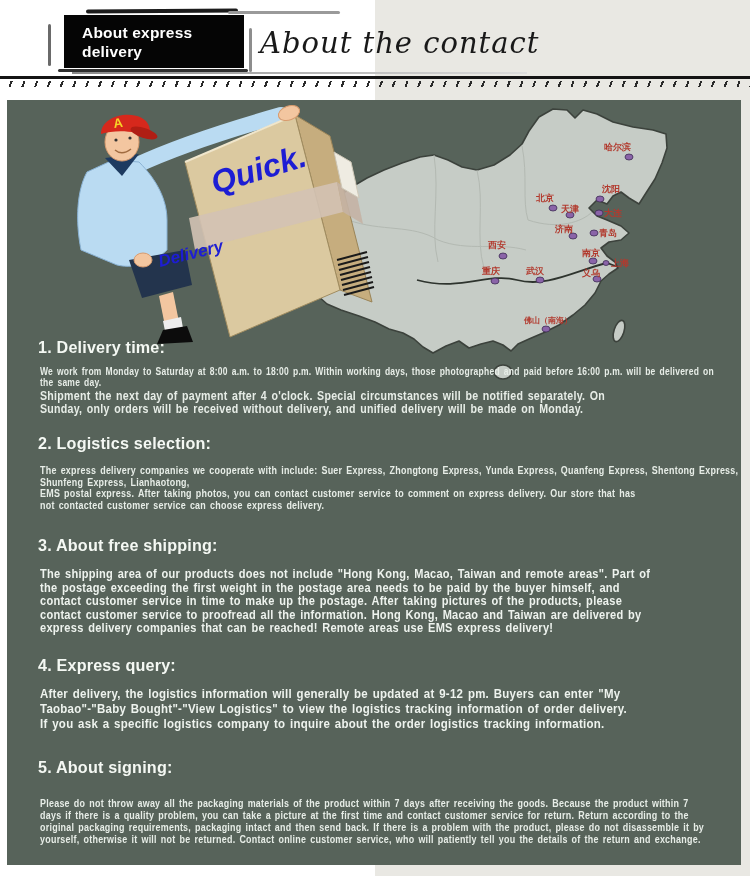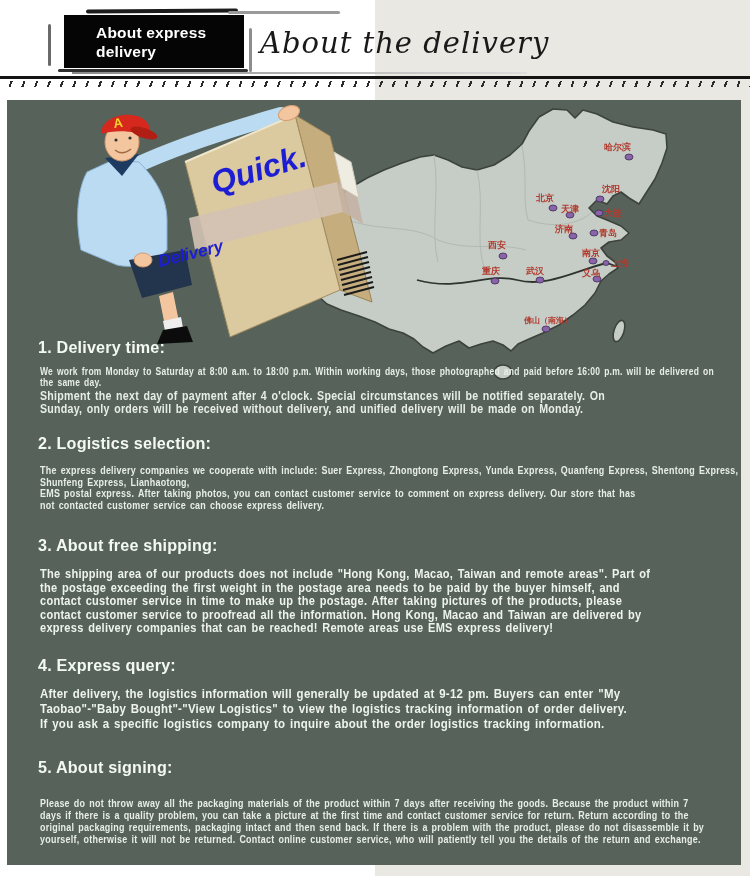--- a/index.html
+++ b/index.html
@@ -12,21 +12,21 @@
   
   .deco1{left:86px;top:9px;width:152px;height:4px;background:#1c1c1c;border-radius:2px;transform:rotate(-.4deg);}
   .deco1b{left:228px;top:11px;width:112px;height:3px;background:#9a9a9a;border-radius:2px;}
   .deco2{left:48px;top:24px;width:3px;height:42px;background:#6a6a6a;border-radius:2px;}
   .deco3{left:249px;top:28px;width:3px;height:44px;background:#8d8d8d;border-radius:2px;}
   .deco4{left:58px;top:69px;width:190px;height:3px;background:#2f2f2f;border-radius:2px;}
   .deco5{left:72px;top:72px;width:455px;height:2px;background:linear-gradient(90deg,#8a8a8a,#dddddd);}
 
   .badge{left:64px;top:15px;width:180px;height:53px;background:#050505;color:#ffffff;
          font-weight:bold;font-size:15.5px;line-height:19px;box-sizing:border-box;
-         padding:8px 0 0 32px;letter-spacing:.2px;}
+         padding:8px 0 0 18px;letter-spacing:.2px;}
   .page-title{left:260px;top:26px;font-family:"DejaVu Serif",serif;font-style:italic;
               font-size:29px;color:#191919;letter-spacing:1px;white-space:nowrap;}
   .rule-solid{left:0;top:76px;width:750px;height:3px;background:#141414;}
   .rule-ticks{left:0;top:81px;width:750px;height:6px;
               background:repeating-linear-gradient(110deg,transparent 0 10px,#2a2a2a 10px 12px);}
 
   
   .panel{left:7px;top:100px;width:734px;height:765px;background:#57635a;overflow:hidden;}
   .panel > *{position:absolute;}
 
@@ -60,21 +60,21 @@
 <div class="abs deco1b"></div>
 <div class="abs deco2"></div>
 <div class="abs deco3"></div>
 <div class="abs deco4"></div>
 <div class="abs deco5"></div>
 
 <div class="abs badge">
   <div>About express</div>
   <div>delivery</div>
 </div>
-<div class="abs page-title">About the delivery</div>
+<div class="abs page-title">About the contact</div>
 <div class="abs rule-solid"></div>
 <div class="abs rule-ticks"></div>
 
 <div class="abs panel">
 
   <svg class="map" viewBox="0 0 470 300">
     <path class="land" d="M36,140 L48,118 L62,100 L78,88 L95,78 L112,70 L130,63 L148,57 L162,55 L176,60 L190,67 L205,70 L222,65 L238,55 L250,44 L257,31 L267,17 L281,9 L295,10 L303,18 L311,10 L325,14 L341,22 L361,27 L381,30 L394,34 L395,48 L390,63 L383,79 L374,93 L367,104 L357,98 L349,92 L341,96 L335,104 L325,100 L317,108 L325,116 L335,120 L349,126 L357,133 L349,140 L337,142 L329,148 L335,156 L343,162 L346,168 L337,174 L329,181 L323,193 L313,205 L301,215 L287,225 L271,233 L257,239 L246,244 L239,251 L231,245 L221,241 L209,244 L197,248 L187,241 L174,246 L161,253 L151,247 L142,239 L131,233 L117,229 L103,222 L87,216 L69,210 L55,204 L46,196 L40,186 L36,170 L34,155 Z"></path>
     <ellipse class="land" cx="231" cy="272" rx="9" ry="7"></ellipse>
     <ellipse class="land" cx="347" cy="231" rx="5" ry="11" transform="rotate(18 347 231)"></ellipse>
     <path class="prov" d="M162,55 C168,95 158,130 166,162"></path>

